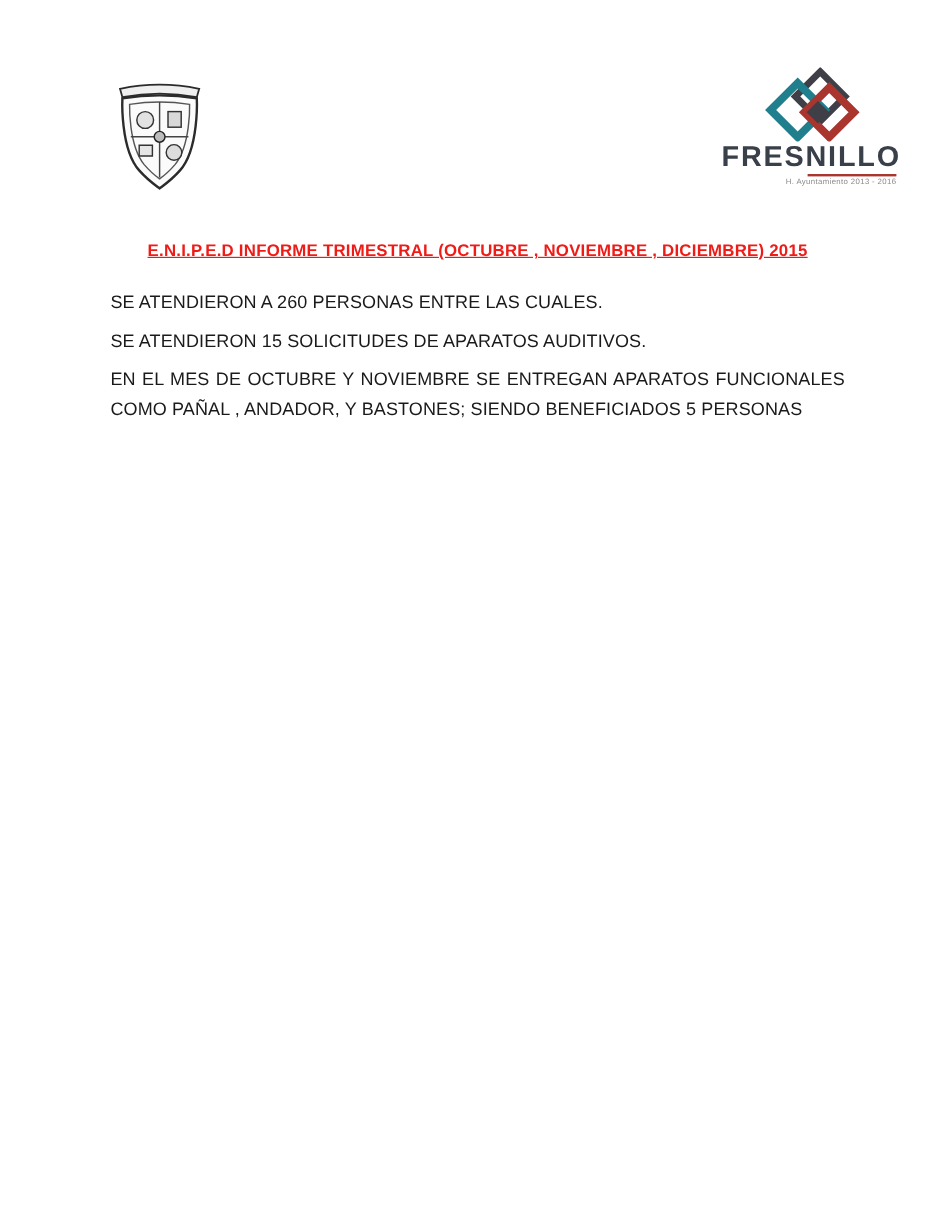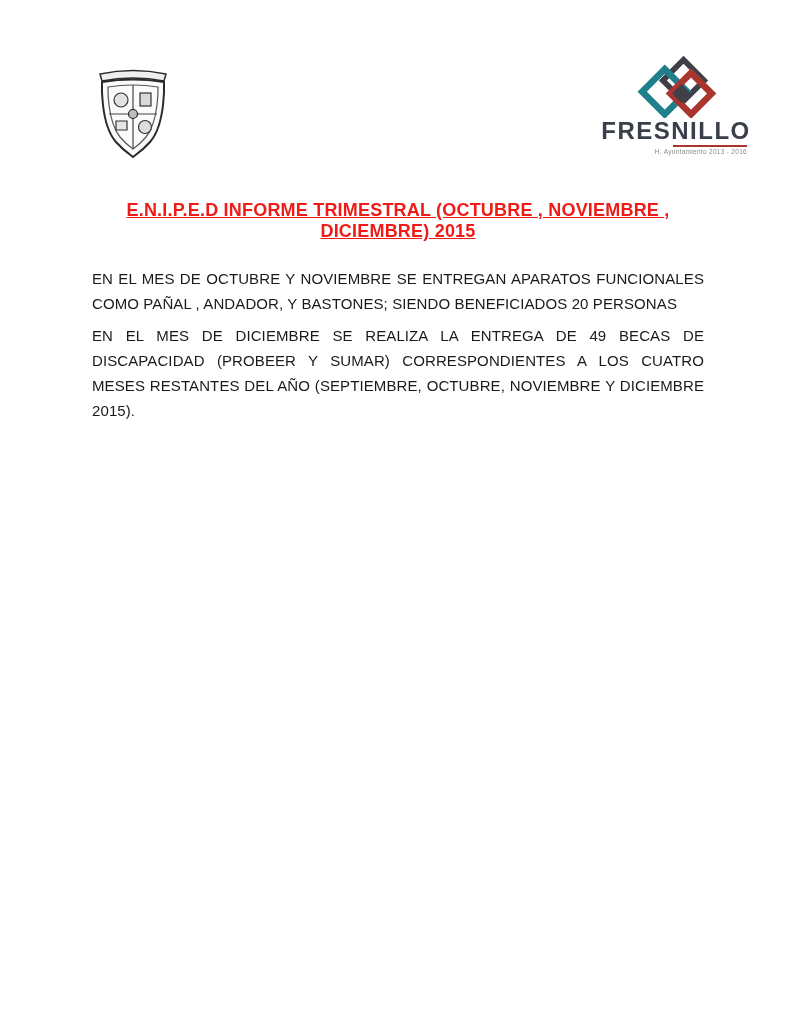--- a/index.html
+++ b/index.html
@@ -63,21 +63,21 @@
   }
 
   
   .content {
     position: absolute;
     top: 200px;
     left: 92px;
     width: 612px;
   }
   .doc-title {
-    font-size: 18px;
+    font-size: 14px;
     font-weight: 700;
     text-align: center;
     text-decoration: underline;
     color: #ee1b17;
     margin-bottom: 24px;
     letter-spacing: 0.2px;
   }
   .doc-paragraph {
     font-size: 15px;
     line-height: 25px;
@@ -124,17 +124,18 @@
       <polygon points="58,30 68,40 58,50 48,40" fill="#3f3f47"></polygon>
     </svg>
     <div class="fresnillo-wordmark">FRESNILLO</div>
     <div class="fresnillo-rule"></div>
     <div class="fresnillo-subtext">H. Ayuntamiento 2013 - 2016</div>
   </div>
 
   <div class="content">
     <h1 class="doc-title">E.N.I.P.E.D  INFORME TRIMESTRAL (OCTUBRE , NOVIEMBRE , DICIEMBRE) 2015</h1>
 
-    <p class="doc-paragraph">EN EL MES DE OCTUBRE Y NOVIEMBRE SE ENTREGAN APARATOS FUNCIONALES COMO PAÑAL , ANDADOR, Y  BASTONES; SIENDO BENEFICIADOS 20  PERSONAS</p>
-    <p class="doc-paragraph">EN EL MES DE DICIEMBRE  SE REALIZA LA ENTREGA DE  49 BECAS DE DISCAPACIDAD (PROBEER Y SUMAR) CORRESPONDIENTES A LOS CUATRO MESES RESTANTES DEL AÑO (SEPTIEMBRE, OCTUBRE, NOVIEMBRE Y DICIEMBRE 2015).</p>
+    <p class="doc-paragraph">SE ATENDIERON A 260 PERSONAS ENTRE LAS CUALES.</p>
+    <p class="doc-paragraph">SE ATENDIERON 15 SOLICITUDES DE APARATOS AUDITIVOS.</p>
+    <p class="doc-paragraph">EN EL MES DE OCTUBRE Y NOVIEMBRE SE ENTREGAN APARATOS FUNCIONALES COMO PAÑAL , ANDADOR, Y  BASTONES; SIENDO BENEFICIADOS 5  PERSONAS</p>
   </div>
 
 </div>
 
 </body></html>

